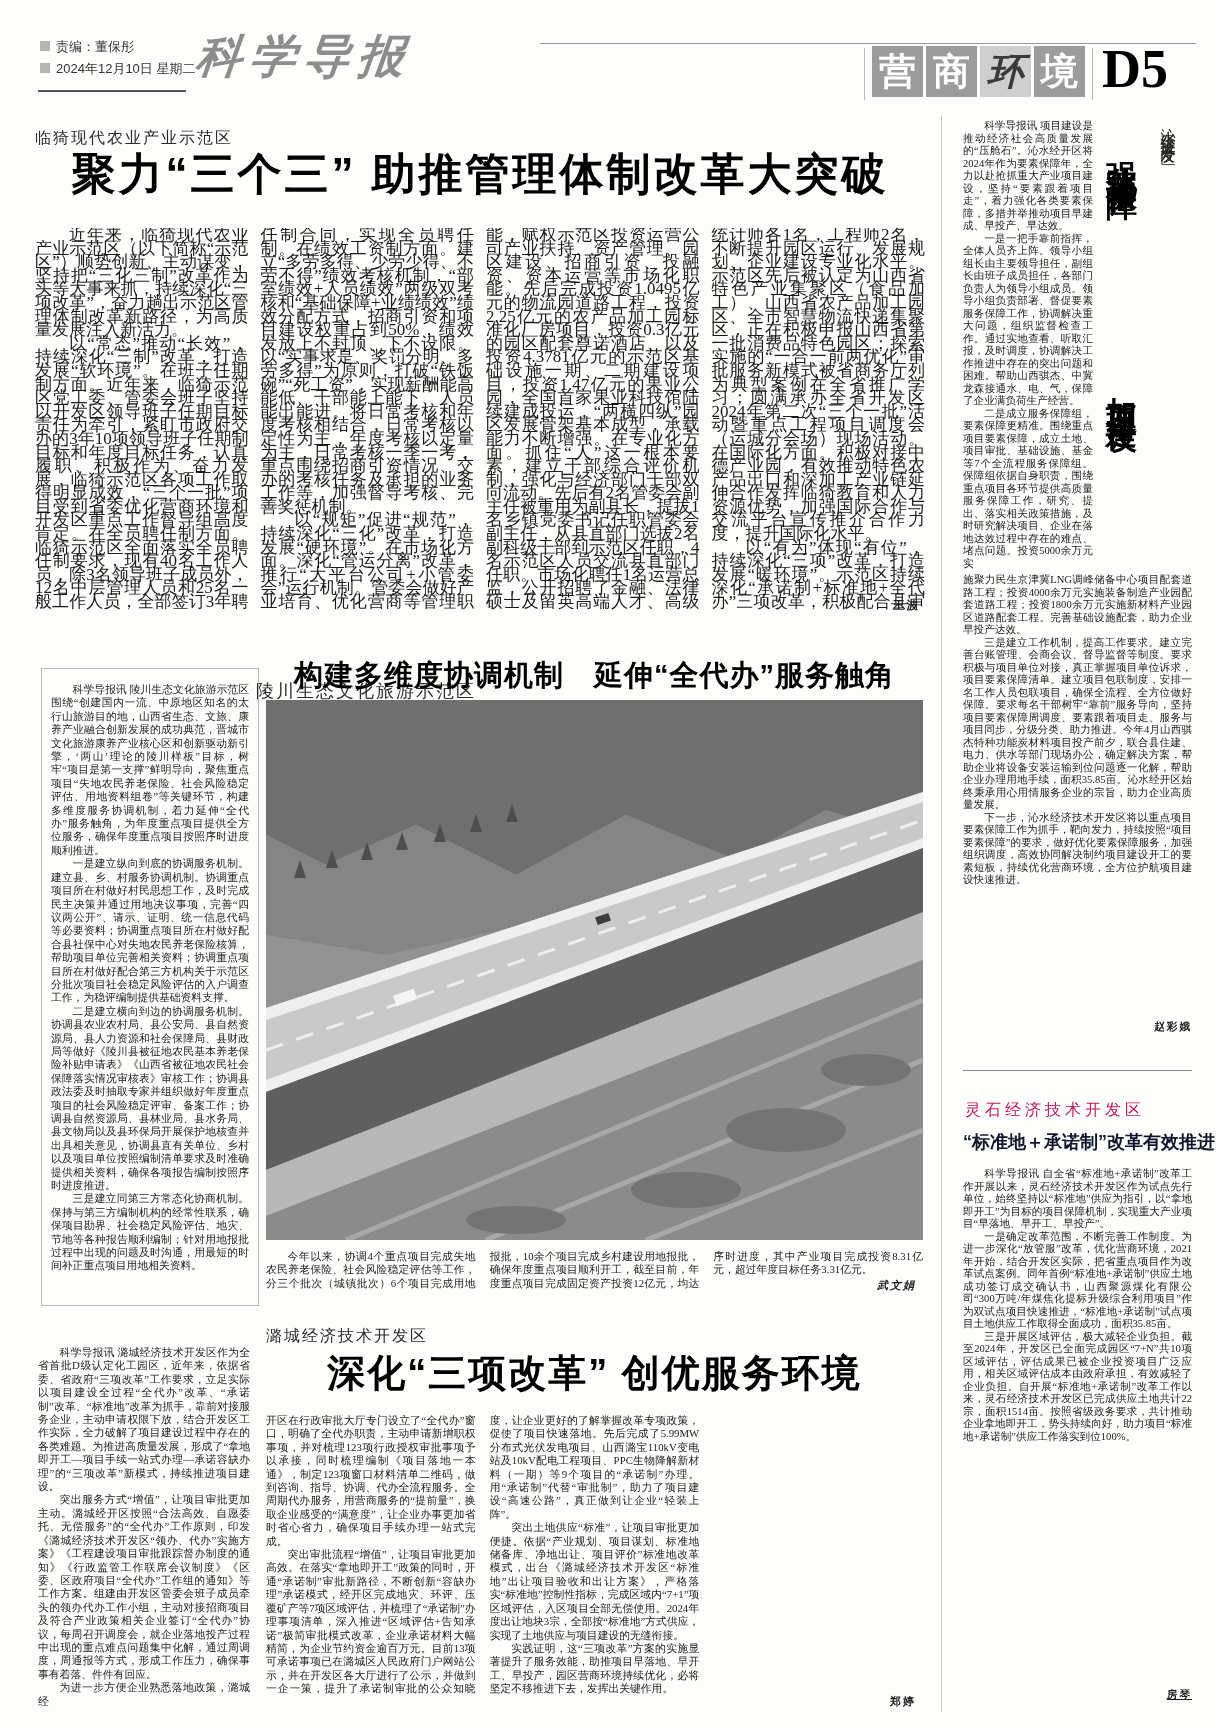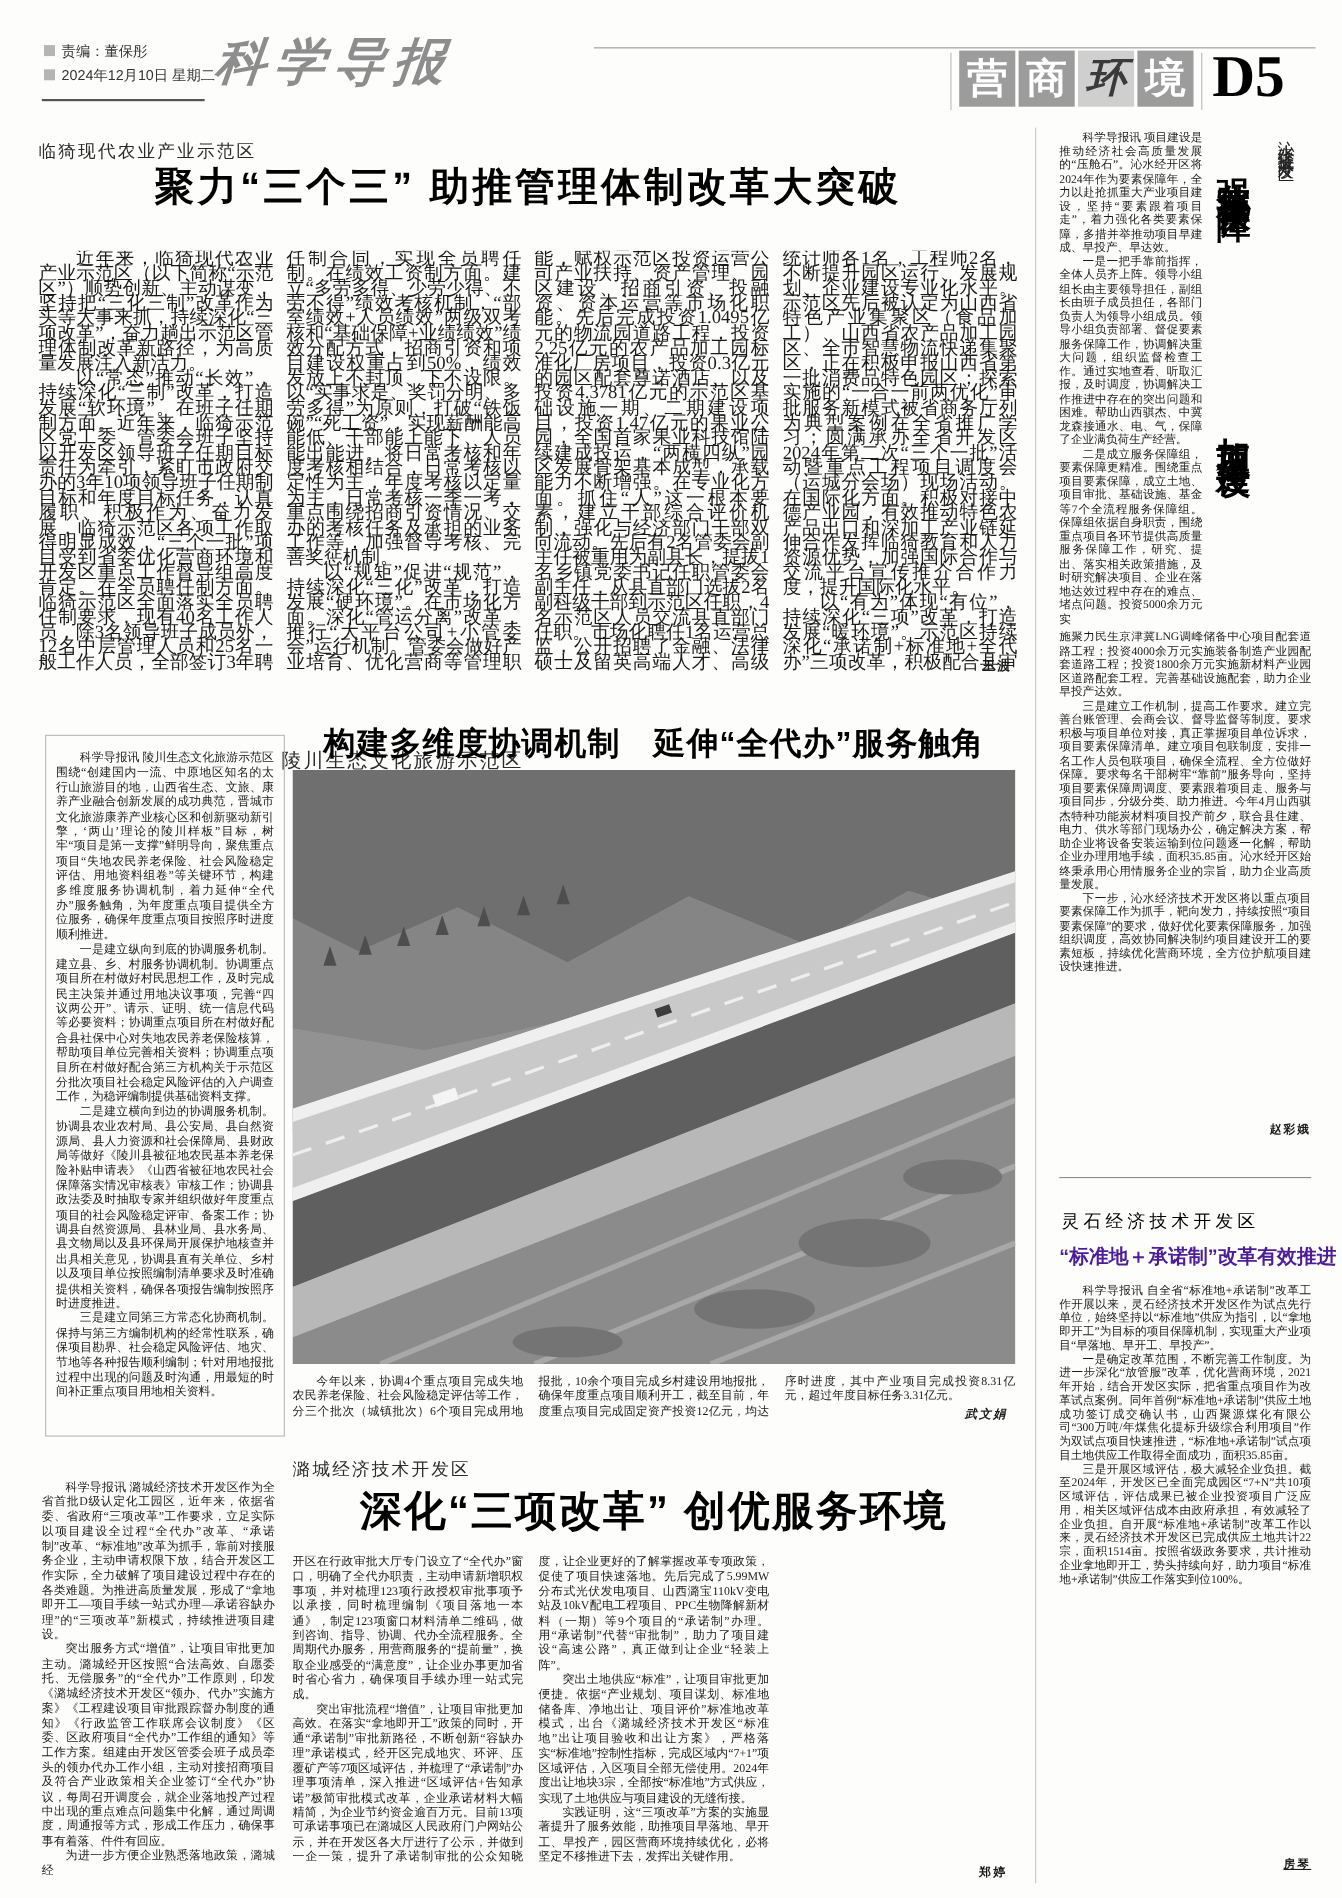--- a/index.html
+++ b/index.html
@@ -17,41 +17,41 @@
   .bchar{width:51px;height:51px;background:#9c9c9c;color:#fff;font-weight:900;font-size:37px;
          line-height:51px;text-align:center;font-family:"Liberation Sans","DejaVu Sans",sans-serif;}
   .bchar.cal{background:#cfcfcf;color:#3a3a3a;font-style:italic;font-family:"Liberation Serif",serif;}
   .pageno{font-size:54px;font-weight:bold;font-family:"Liberation Serif","DejaVu Serif",serif;color:#000;}
   .hairv{width:1px;background:#bbb;}
   
   .kicker{font-size:16px;color:#2b2b2b;text-align:left;letter-spacing:2px;
           font-family:"Liberation Sans","DejaVu Sans",sans-serif;}
   .headline{font-weight:900;color:#000;text-align:center;
             font-family:"Liberation Sans","DejaVu Sans",sans-serif;}
-  .h1a{font-size:36px;letter-spacing:3px;line-height:1.1;}
+  .h1a{font-size:44px;letter-spacing:3px;line-height:1.1;}
   .h2a{font-size:29px;letter-spacing:1px;}
   .h3a{font-size:38px;letter-spacing:2px;}
   .body-txt{font-size:17px;line-height:13.6px;text-align:justify;overflow:hidden;}
   .body-txt p{margin:0;text-indent:2em;}
   .cols4{column-count:4;column-gap:12px;column-fill:auto;}
   .cols3{column-count:3;column-gap:14px;column-fill:auto;}
   .small-txt{font-size:10.8px;line-height:13.4px;text-align:justify;overflow:hidden;}
   .small-txt p{margin:0;text-indent:2em;}
   .side-txt{font-size:10.6px;line-height:12.5px;text-align:justify;overflow:hidden;}
   .side-txt p{margin:0;text-indent:2em;}
   .cont p:first-child{text-indent:0;}
   .byline{font-weight:bold;text-align:right;font-size:11.5px;letter-spacing:2px;}
   .boxed{border:1px solid #b8b8b8;}
   .vert{writing-mode:vertical-rl;text-orientation:upright;}
   .sidehead{font-size:31px;font-weight:900;letter-spacing:5px;color:#000;
             font-family:"Liberation Sans","DejaVu Sans",sans-serif;}
   .sidekick{font-size:15px;letter-spacing:3px;color:#222;
             font-family:"Liberation Sans","DejaVu Sans",sans-serif;}
-  .s2kick{font-size:16px;letter-spacing:4px;color:#000000;font-family:"Liberation Sans","DejaVu Sans",sans-serif;text-align:right;}
-  .s2head{font-size:18px;font-weight:900;letter-spacing:0px;color:#4c1d95;
+  .s2kick{font-size:16px;letter-spacing:4px;color:#be185d;font-family:"Liberation Sans","DejaVu Sans",sans-serif;text-align:right;}
+  .s2head{font-size:18px;font-weight:900;letter-spacing:0px;color:#0f172a;
           font-family:"Liberation Sans","DejaVu Sans",sans-serif;white-space:nowrap;}
   .divh{background:#8a8a8a;}
   .vrule{background:#c6c6c6;}
   .caption-byline{font-weight:bold;font-size:11px;letter-spacing:2px;text-align:right;}
 </style>
 </head>
 <body>
 
 <div class="abs hdr-line" style="left:40px;top:36px;">
   <span class="sq"></span><span>责编：董保彤</span>

